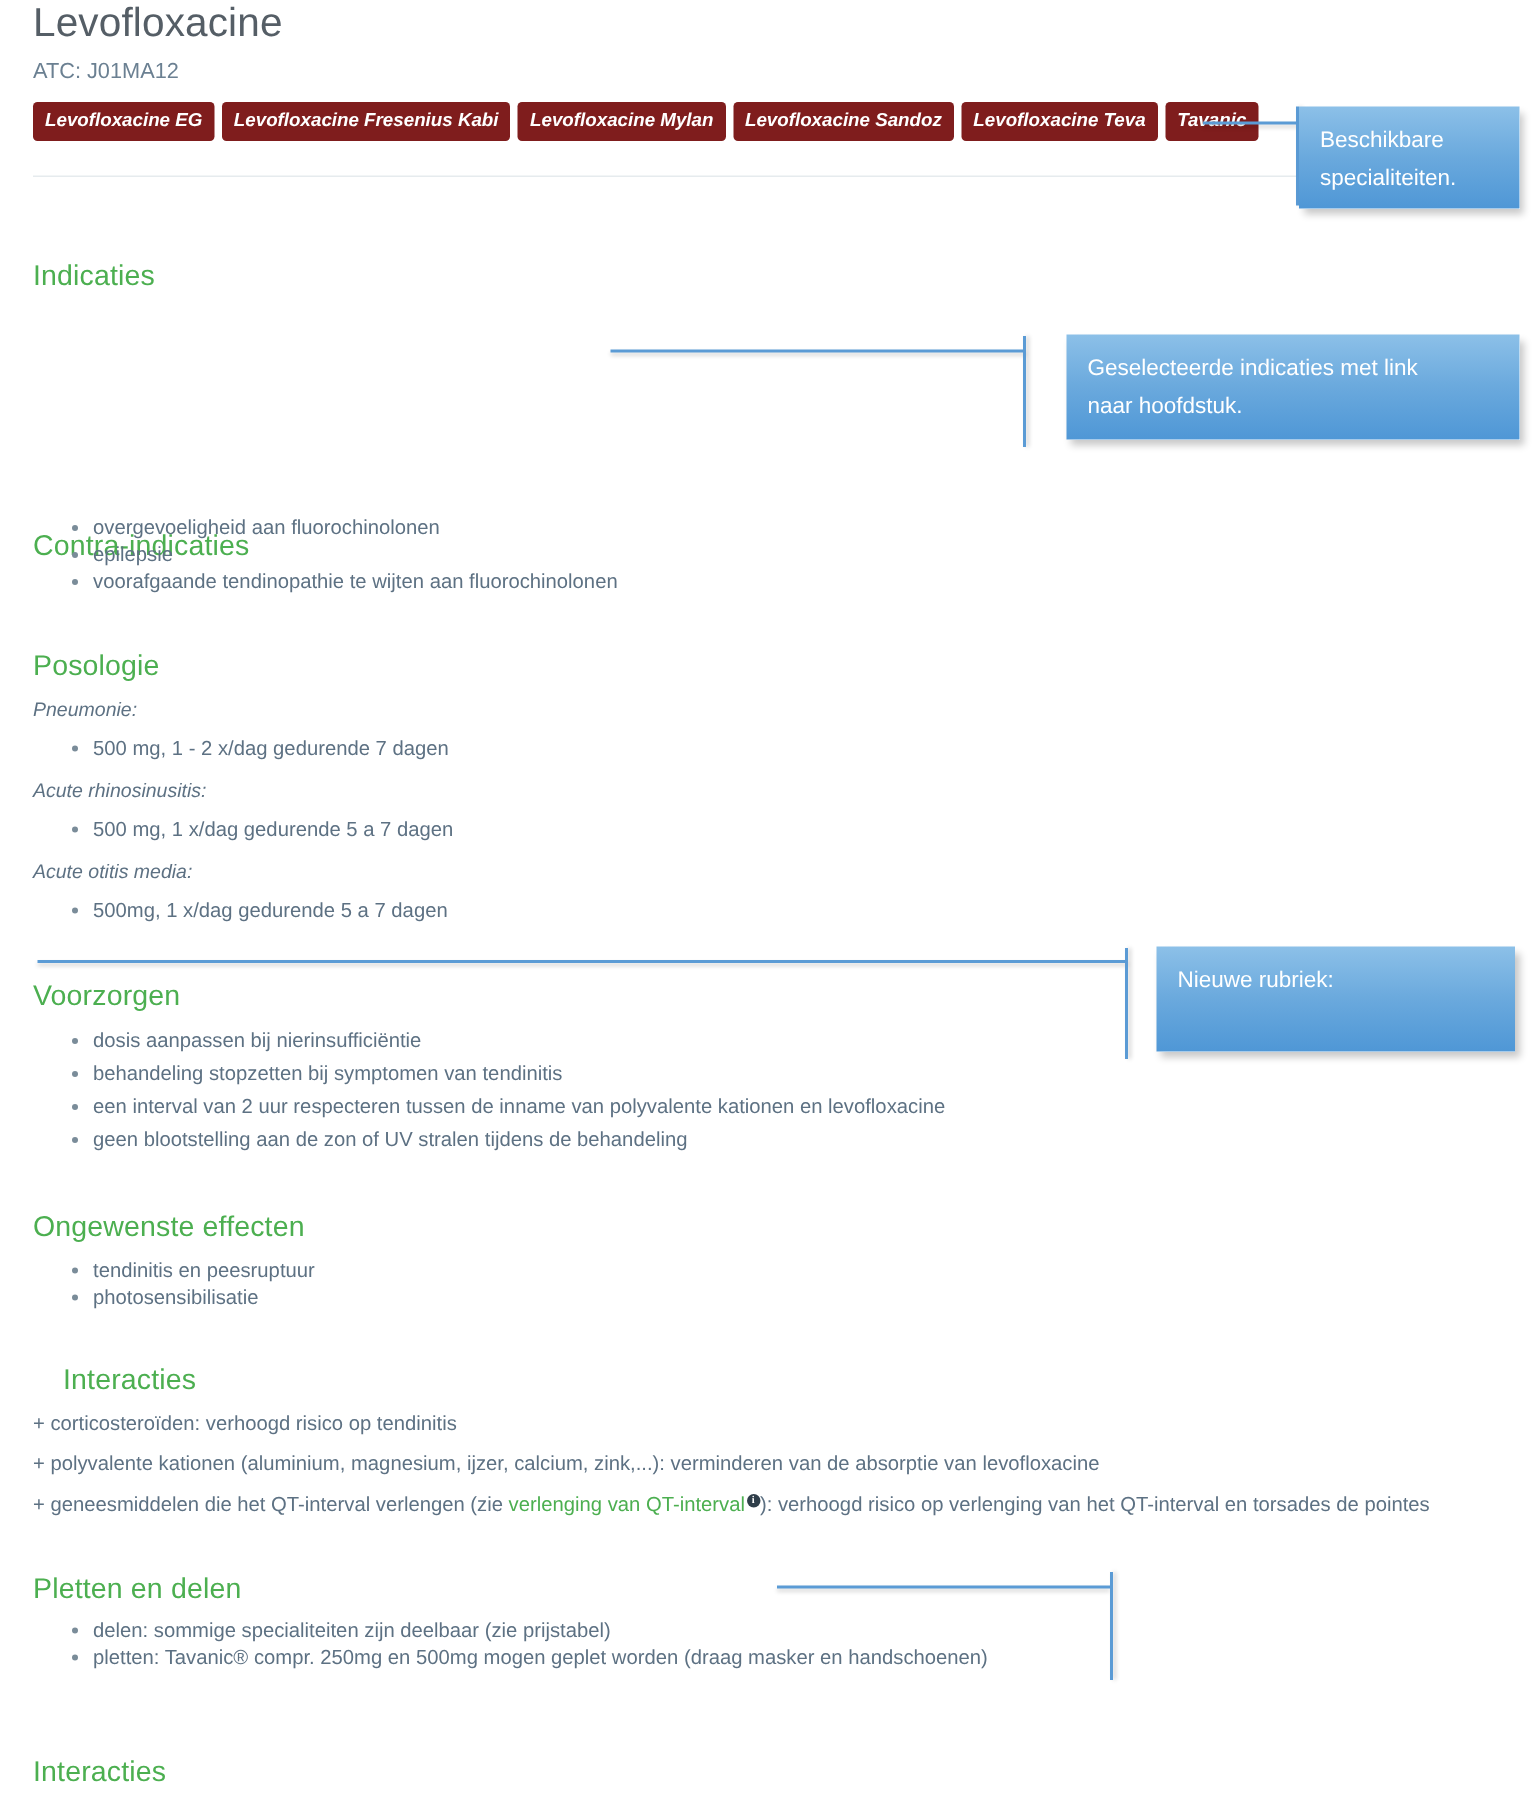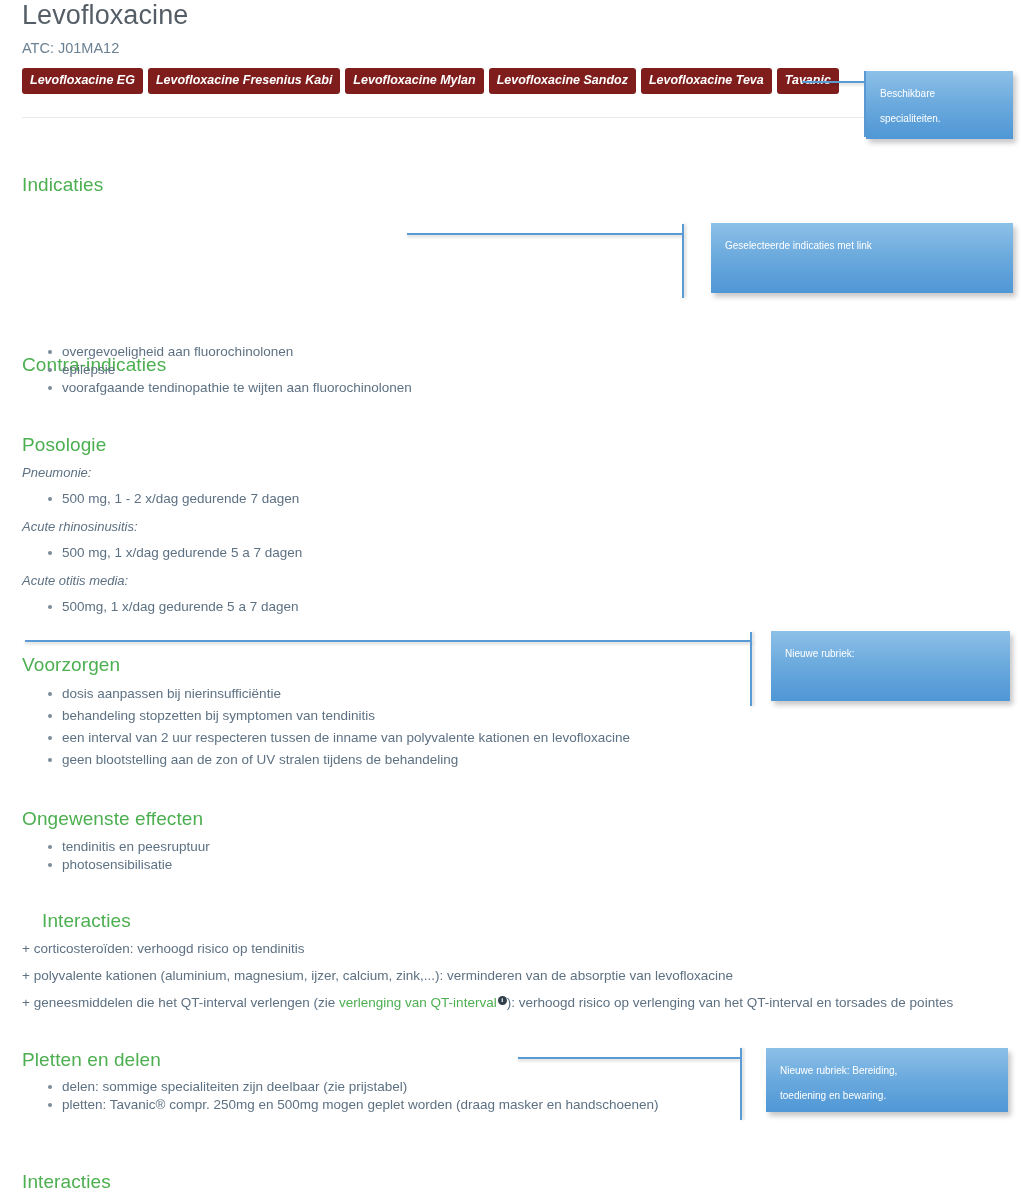--- a/index.html
+++ b/index.html
@@ -172,21 +172,21 @@
     text-align: center;
     margin-left: 1px;
     font-family: "Liberation Serif", serif;
   }
 
   
   .callout {
     position: absolute;
     background: linear-gradient(to bottom, #8cc0e8 0%, #6aa9dd 50%, #4f97d6 100%);
     color: #ffffff;
-    font-size: 10px;
+    font-size: 15px;
     line-height: 25px;
     padding: 10px 14px;
     box-shadow: 3px 4px 5px rgba(0,0,0,0.22);
   }
 
   
   .conn-h {
     position: absolute;
     height: 2px;
     background: #5b9bd5;
@@ -225,20 +225,21 @@
     <div>specialiteiten.</div>
   </div>
 
   <div class="sec-h" style="top:172px;">Indicaties</div>
 
 
   <div class="conn-h" style="left:407px; top:233px; width:277px;"></div>
   <div class="conn-v" style="left:682px; top:224px; height:74px;"></div>
   <div class="callout" style="left:711px; top:223px; width:302px; height:70px;">
     <div>Geselecteerde indicaties met link</div>
+    <div>naar hoofdstuk.</div>
   </div>
 
   <div class="sec-h" style="top:312px;margin-top:40px;">Contra-indicaties</div>
   <ul class="bul" style="left:22px; top:343px; width:600px;">
     <li>overgevoeligheid aan fluorochinolonen</li>
     <li>epilepsie</li>
     <li>voorafgaande tendinopathie te wijten aan fluorochinolonen</li>
   </ul>
 
   <div class="sec-h" style="top:432px;">Posologie</div>
@@ -280,24 +281,20 @@
 
   <div class="sec-h" style="top:908px;margin-left:20px;">Interacties</div>
   <div class="inter-p" style="top:940px;">+ corticosteroïden: verhoogd risico op tendinitis</div>
   <div class="inter-p" style="top:967px;">+ polyvalente kationen (aluminium, magnesium, ijzer, calcium, zink,...): verminderen van de absorptie van levofloxacine</div>
   <div class="inter-p" style="top:994px;">
     <span>+ geneesmiddelen die het QT-interval verlengen (zie </span><span class="qt-link">verlenging van QT-interval</span><span class="info-sup">i</span><span>): verhoogd risico op verlenging van het QT-interval en torsades de pointes</span>
   </div>
 
   <div class="conn-h" style="left:518px; top:1057px; width:222px;"></div>
   <div class="conn-v" style="left:740px; top:1048px; height:72px;"></div>
-  <div class="callout" style="left:766px; top:1048px; width:242px; height:64px;">
-    <div>Nieuwe rubriek: Bereiding,</div>
-    <div>toediening en bewaring.</div>
-  </div>
 
   <div class="sec-h" style="top:1047px;">Pletten en delen</div>
   <ul class="bul" style="left:22px; top:1078px; width:720px;">
     <li>delen: sommige specialiteiten zijn deelbaar (zie prijstabel)</li>
     <li>pletten: Tavanic® compr. 250mg en 500mg mogen geplet worden (draag masker en handschoenen)</li>
   </ul>
 
   <div class="sec-h" style="top:1169px;">Interacties</div>
 
 </div>

